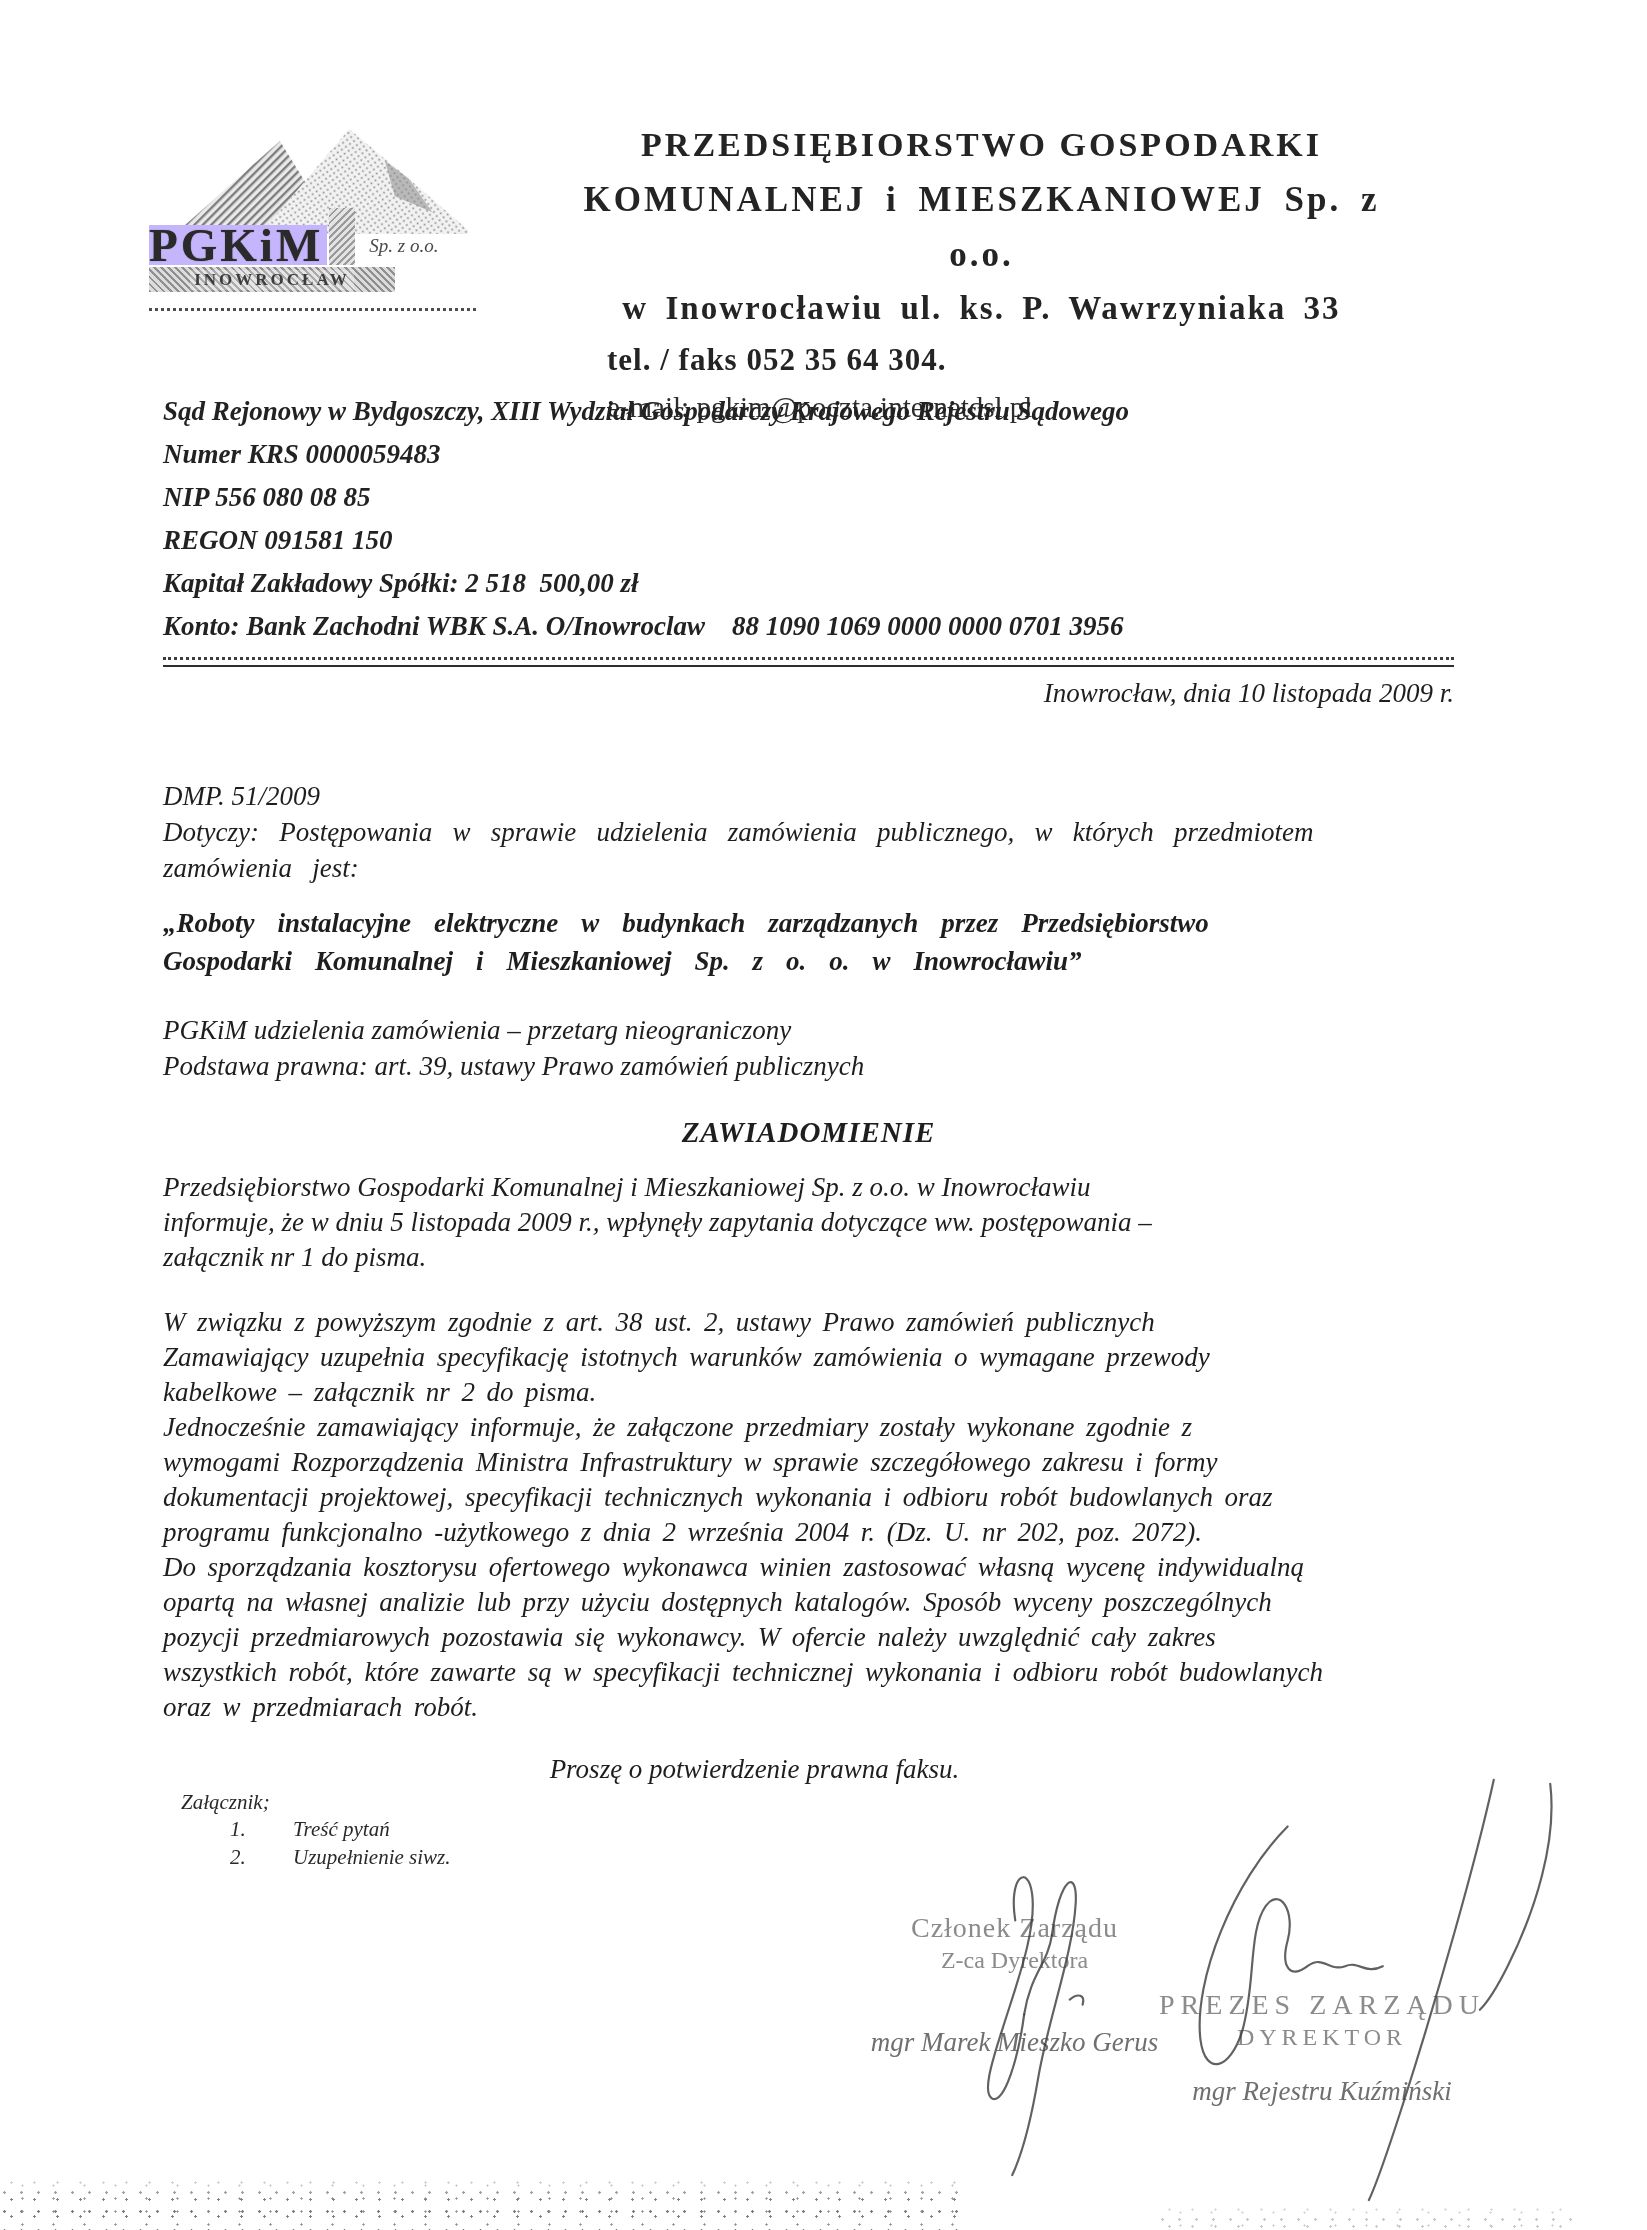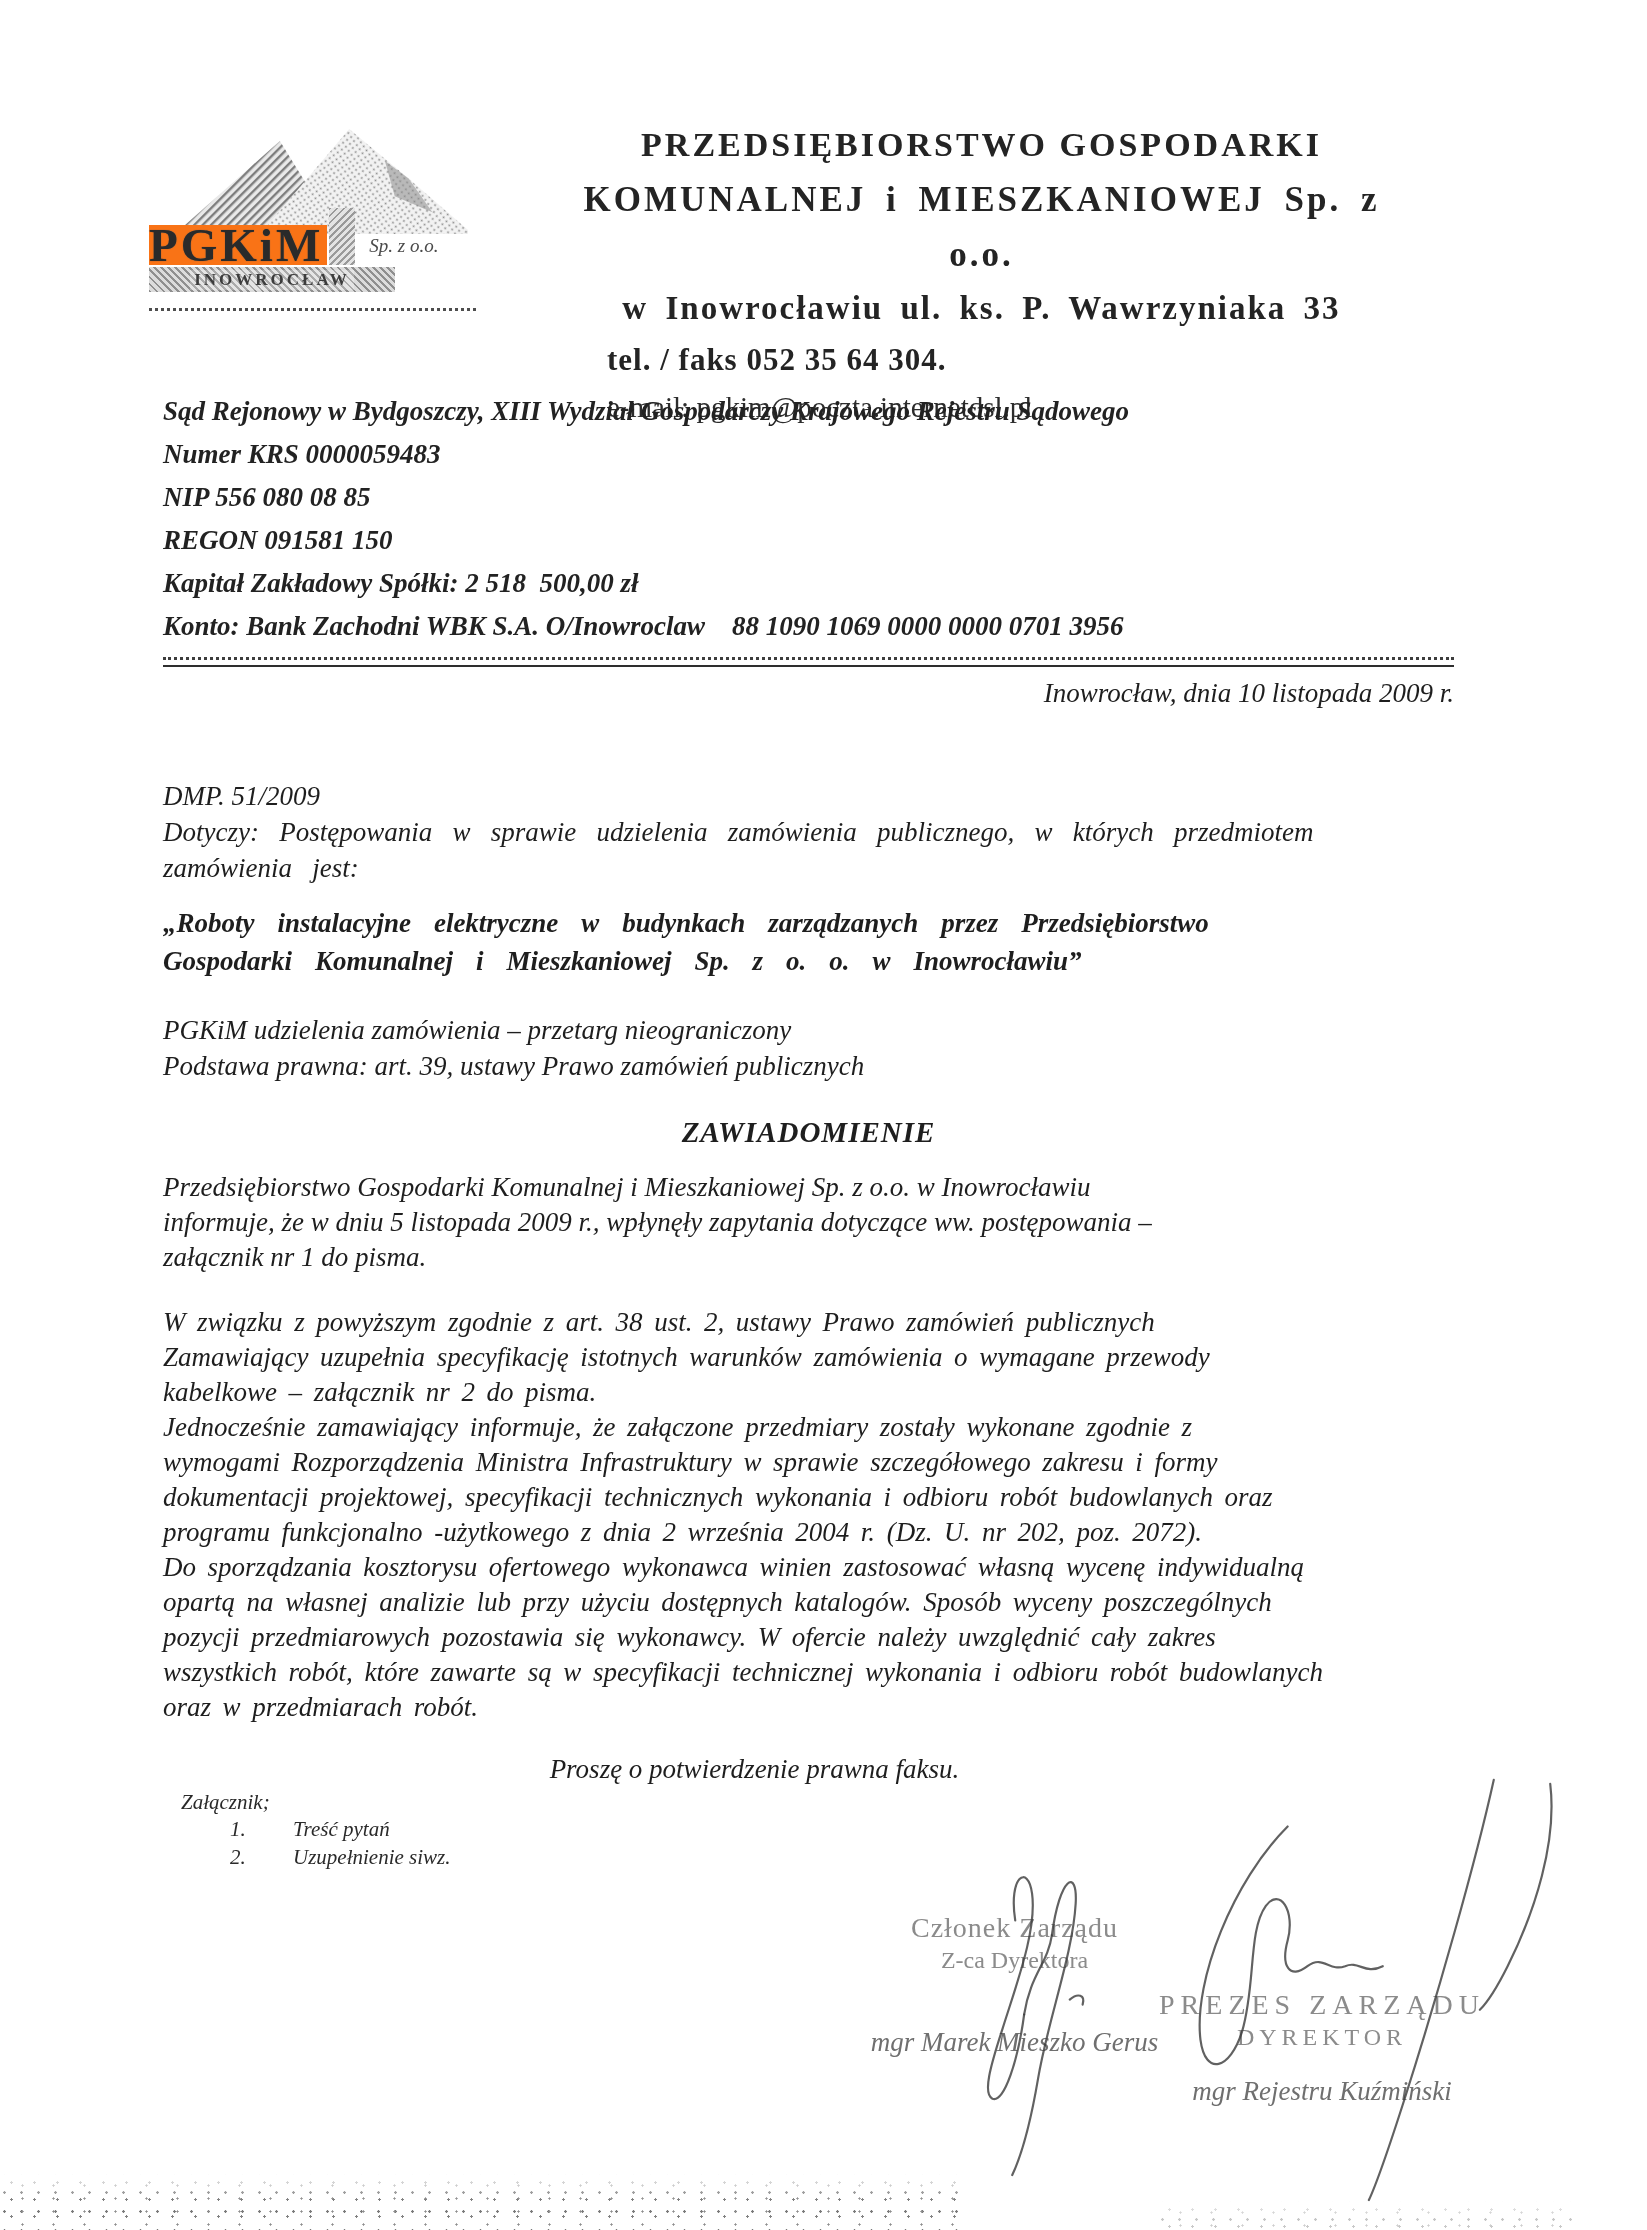--- a/index.html
+++ b/index.html
@@ -13,21 +13,21 @@
     margin:0 auto;
   }
   
   .logo-block{position:absolute;left:149px;top:127px;width:327px;}
   .logo-mountains{display:block;margin-left:24px;}
   .logo-textrow{display:flex;align-items:flex-end;margin-top:-26px;position:relative;}
   .logo-acronym{
     font-size:47px;font-weight:bold;letter-spacing:3px;
     color:#2a2a2a;line-height:40px;
     text-shadow:0 0 1px #555;
-    background:#f97316;padding-right:4px;
+    background:#c4b5fd;padding-right:4px;
   }
   .logo-strip{width:26px;height:57px;margin-left:2px;
     background:repeating-linear-gradient(135deg,#9a9a9a 0 2px,#e3e3e3 2px 5px);
     align-self:flex-end;}
   .logo-suffix{font-style:italic;font-size:19px;color:#4a4a4a;margin-left:14px;padding-bottom:8px;white-space:nowrap;}
   .logo-cityband{
     margin-top:2px;width:246px;height:25px;
     background:repeating-linear-gradient(45deg,#8f8f8f 0 2px,#dcdcdc 2px 5px);
     display:flex;align-items:center;justify-content:center;
   }

